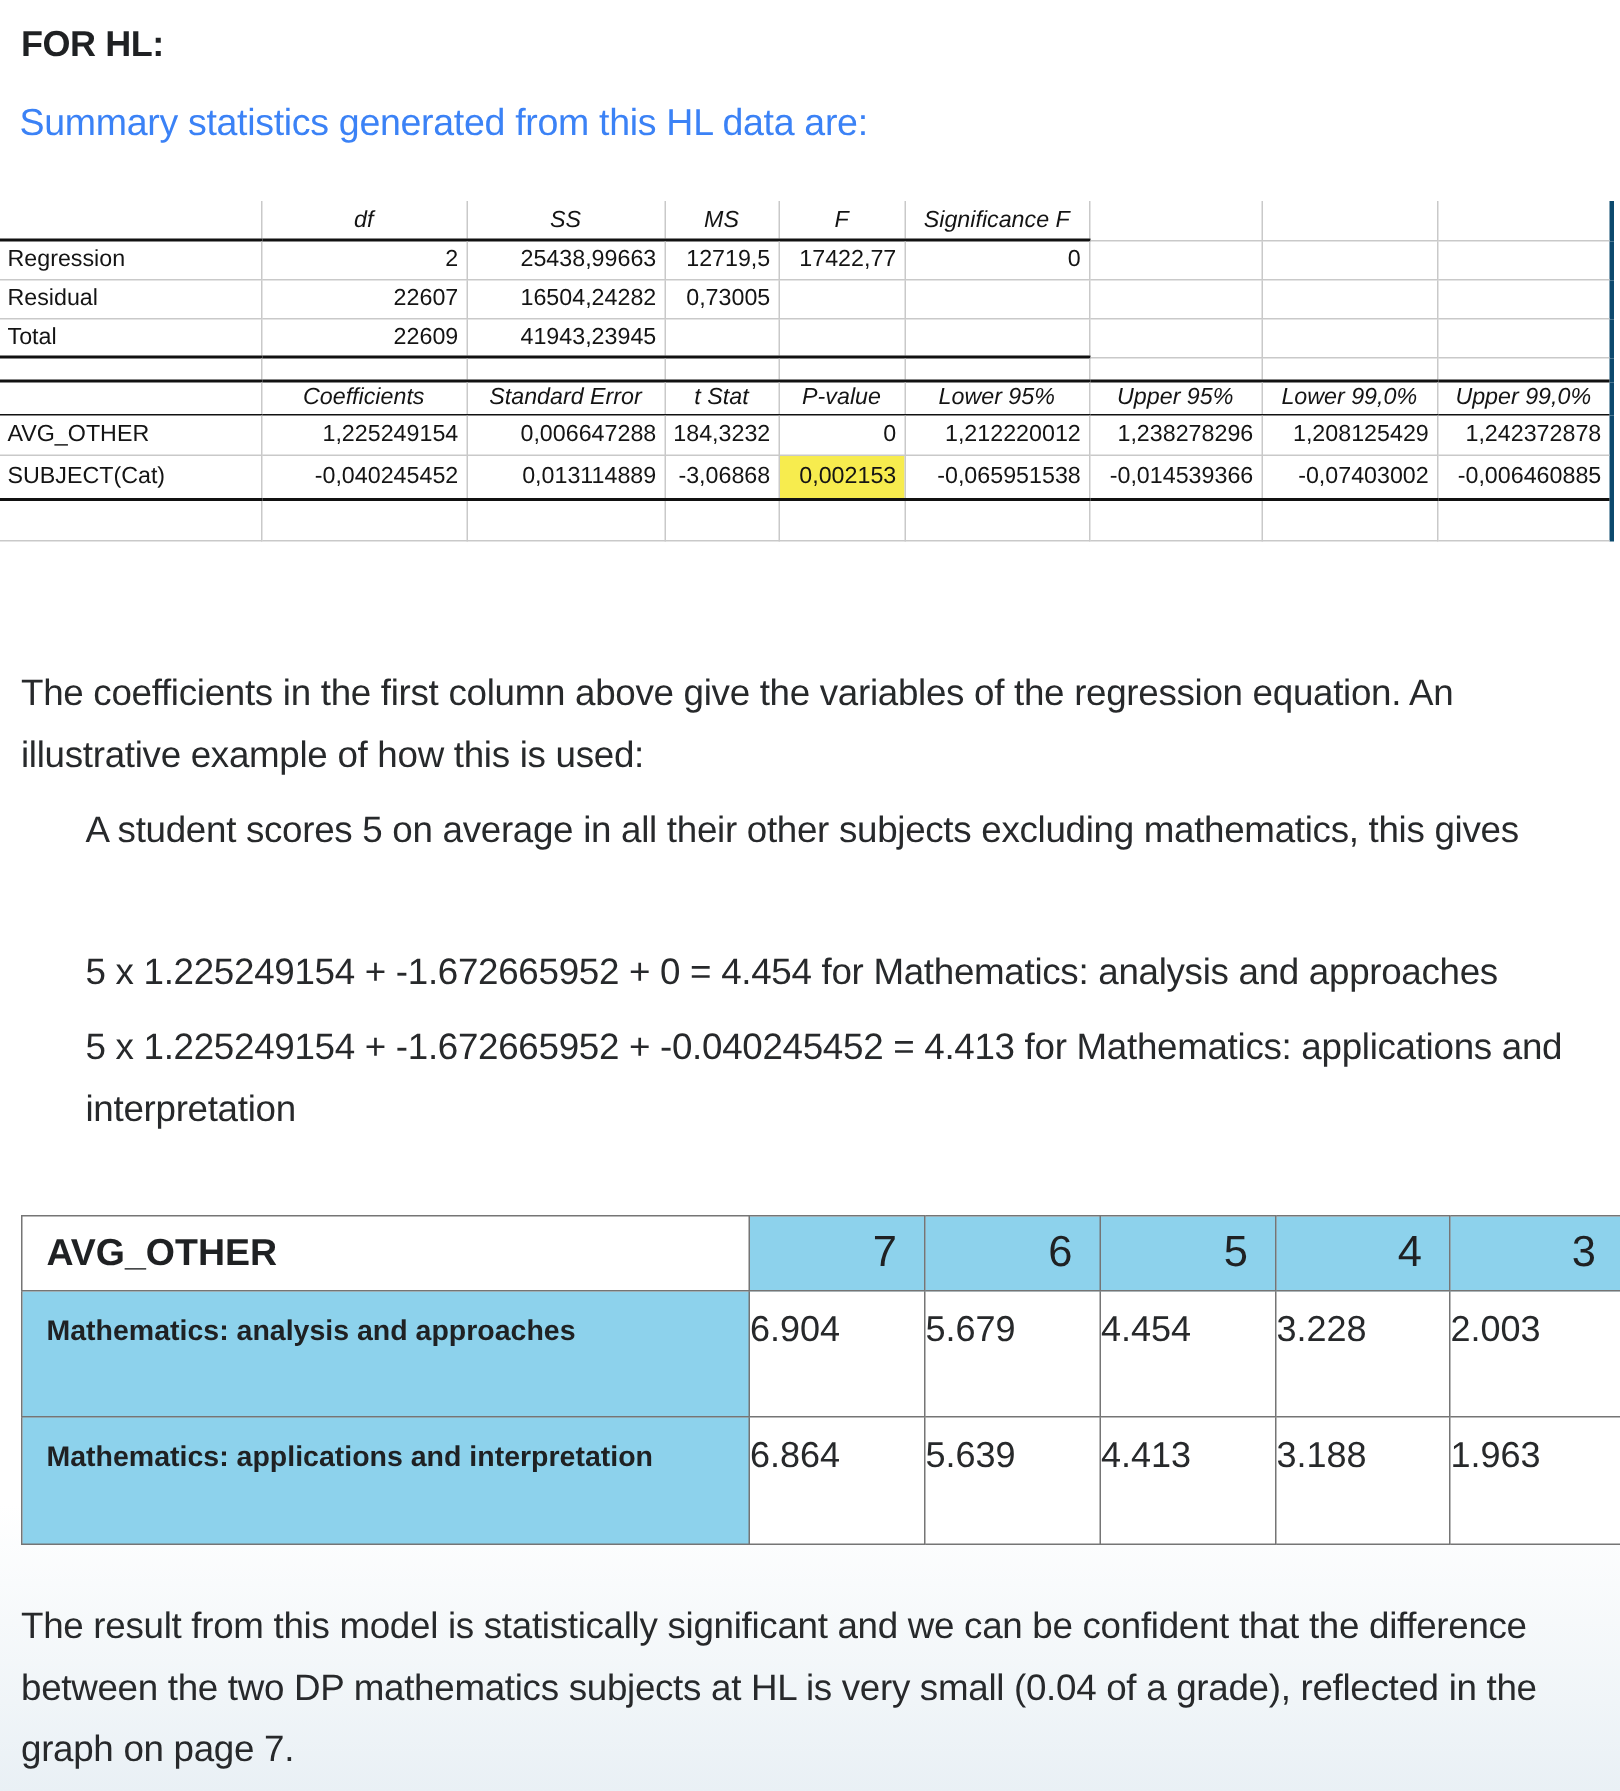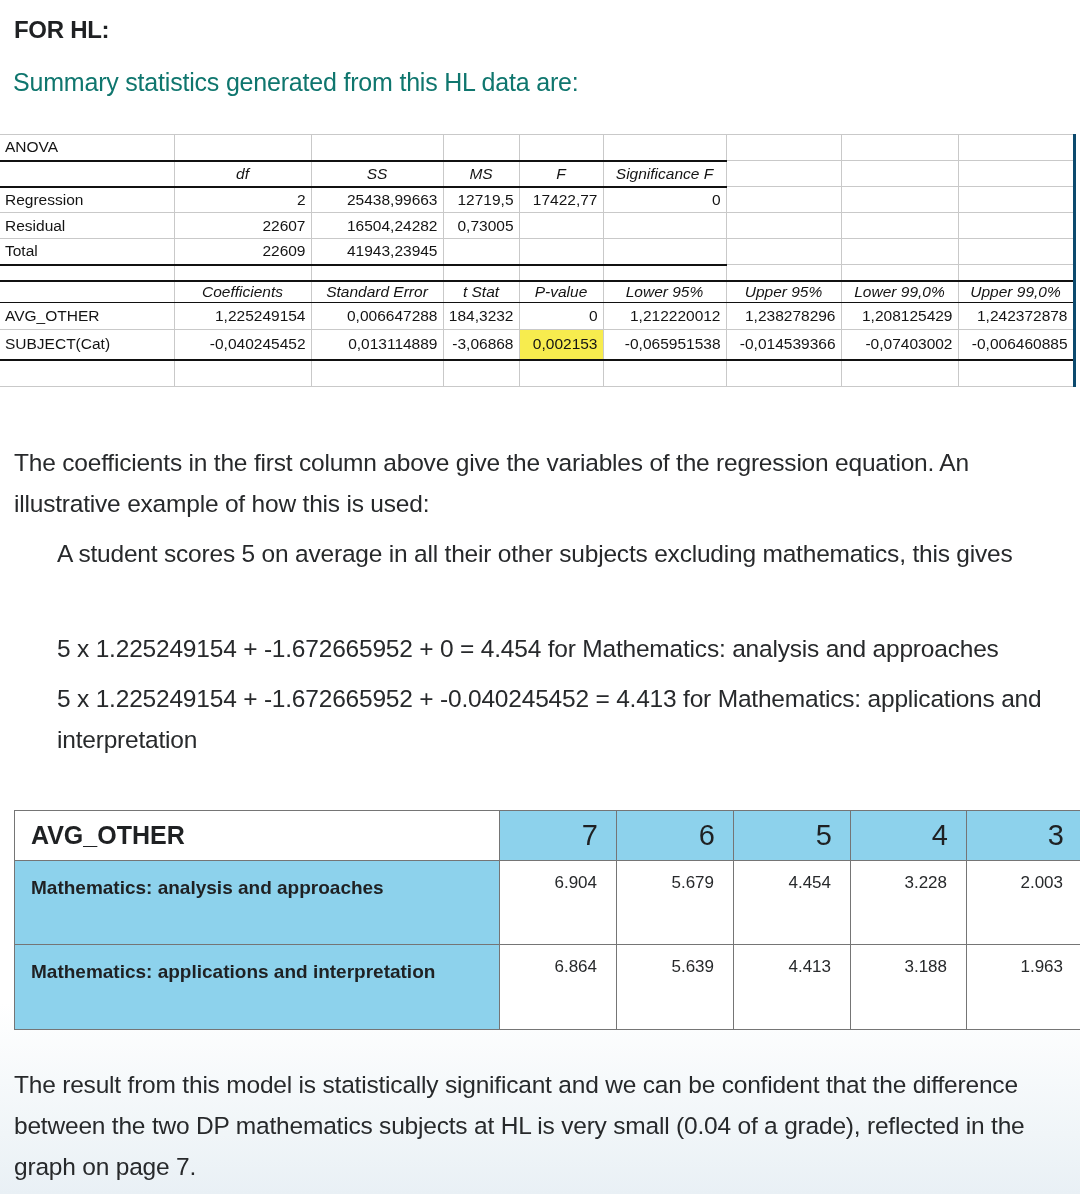--- a/index.html
+++ b/index.html
@@ -7,21 +7,21 @@
   body {
     font-family:"Liberation Sans", sans-serif;
     color:#27292b;
     background:linear-gradient(180deg,#ffffff 0%,#ffffff 84%,#f0f5f8 95%,#e9f0f5 100%);
     overflow:hidden;
   }
   .page { position:relative; width:1080px; height:1194px; }
 
   
   .h-for { position:absolute; left:14px; top:16px; font-size:24px; font-weight:700; letter-spacing:-0.3px; color:#1f2123; }
-  .h-intro { position:absolute; left:13px; top:68px; font-size:25px; letter-spacing:-0.2px; color:#0f766e; }
+  .h-intro { position:absolute; left:13px; top:68px; font-size:25px; letter-spacing:-0.2px; color:#3b82f6; }
 
   
   .sheet { position:absolute; left:0px; top:134px; }
   table.grid { border-collapse:collapse; table-layout:fixed; width:1074px; font-size:15.5px; color:#141414; }
   table.grid td {
     border-right:1px solid #c9c9c9;
     border-bottom:1px solid #c9c9c9;
     padding:0 5px; vertical-align:middle;
     white-space:nowrap; overflow:hidden;
   }
@@ -43,21 +43,21 @@
   .eq2  { left:57px;  top:678px; width:990px;  }
   .concl{ left:14px;  top:1064px; width:1044px; }
 
   
   .gradewrap { position:absolute; left:14px; top:810px; width:1066px; overflow:hidden; }
   table.bluetab { border-collapse:collapse; table-layout:fixed; width:1068px; }
   table.bluetab td { border:1.5px solid #757575; }
   td.gh-label { background:#ffffff; font-weight:700; font-size:25px; padding:0 0 0 16px; vertical-align:middle; color:#1f2123; }
   td.gh-num   { background:#8dd2ec; font-size:29px; text-align:right; padding:0 18px 0 0; vertical-align:middle; color:#1f2123; }
   td.g-label  { background:#8dd2ec; font-weight:700; font-size:19px; line-height:37px; padding:8px 20px 8px 16px; vertical-align:top; color:#1f2123; }
-  td.g-num    { background:#ffffff; font-size:17px; text-align:right; padding:12px 19px 0 0; vertical-align:top; color:#27292b; }
+  td.g-num    { background:#ffffff; font-size:24px; text-align:left; padding:12px 19px 0 0; vertical-align:top; color:#27292b; }
 </style>
 </head>
 <body>
 
 <div class="page">
 
   <div class="h-for">FOR HL:</div>
   <div class="h-intro">Summary statistics generated from this HL data are:</div>
 
   <div class="sheet">
@@ -68,31 +68,20 @@
           <col style="width:132px">
         <col style="width:76px">
           <col style="width:84px">
           <col style="width:123px">
         <col style="width:115px">
           <col style="width:117px">
           <col style="width:116px">
       </colgroup>
 
       <tbody>
-          <tr class="topline" style="height:26px">
-        <td class="lab tb">ANOVA</td>
-        <td class="tb"></td>
-            <td class="tb"></td>
-        <td class="tb"></td>
-            <td class="tb"></td>
-        <td class="tb"></td>
-        <td></td>
-            <td></td>
-            <td></td>
-      </tr>
 
       <tr style="height:26px">
         <td class="tb"></td>
         <td class="hd tb">df</td>
         <td class="hd tb">SS</td>
         <td class="hd tb">MS</td>
         <td class="hd tb">F</td>
         <td class="hd tb">Significance F</td>
         <td></td>
             <td></td>

